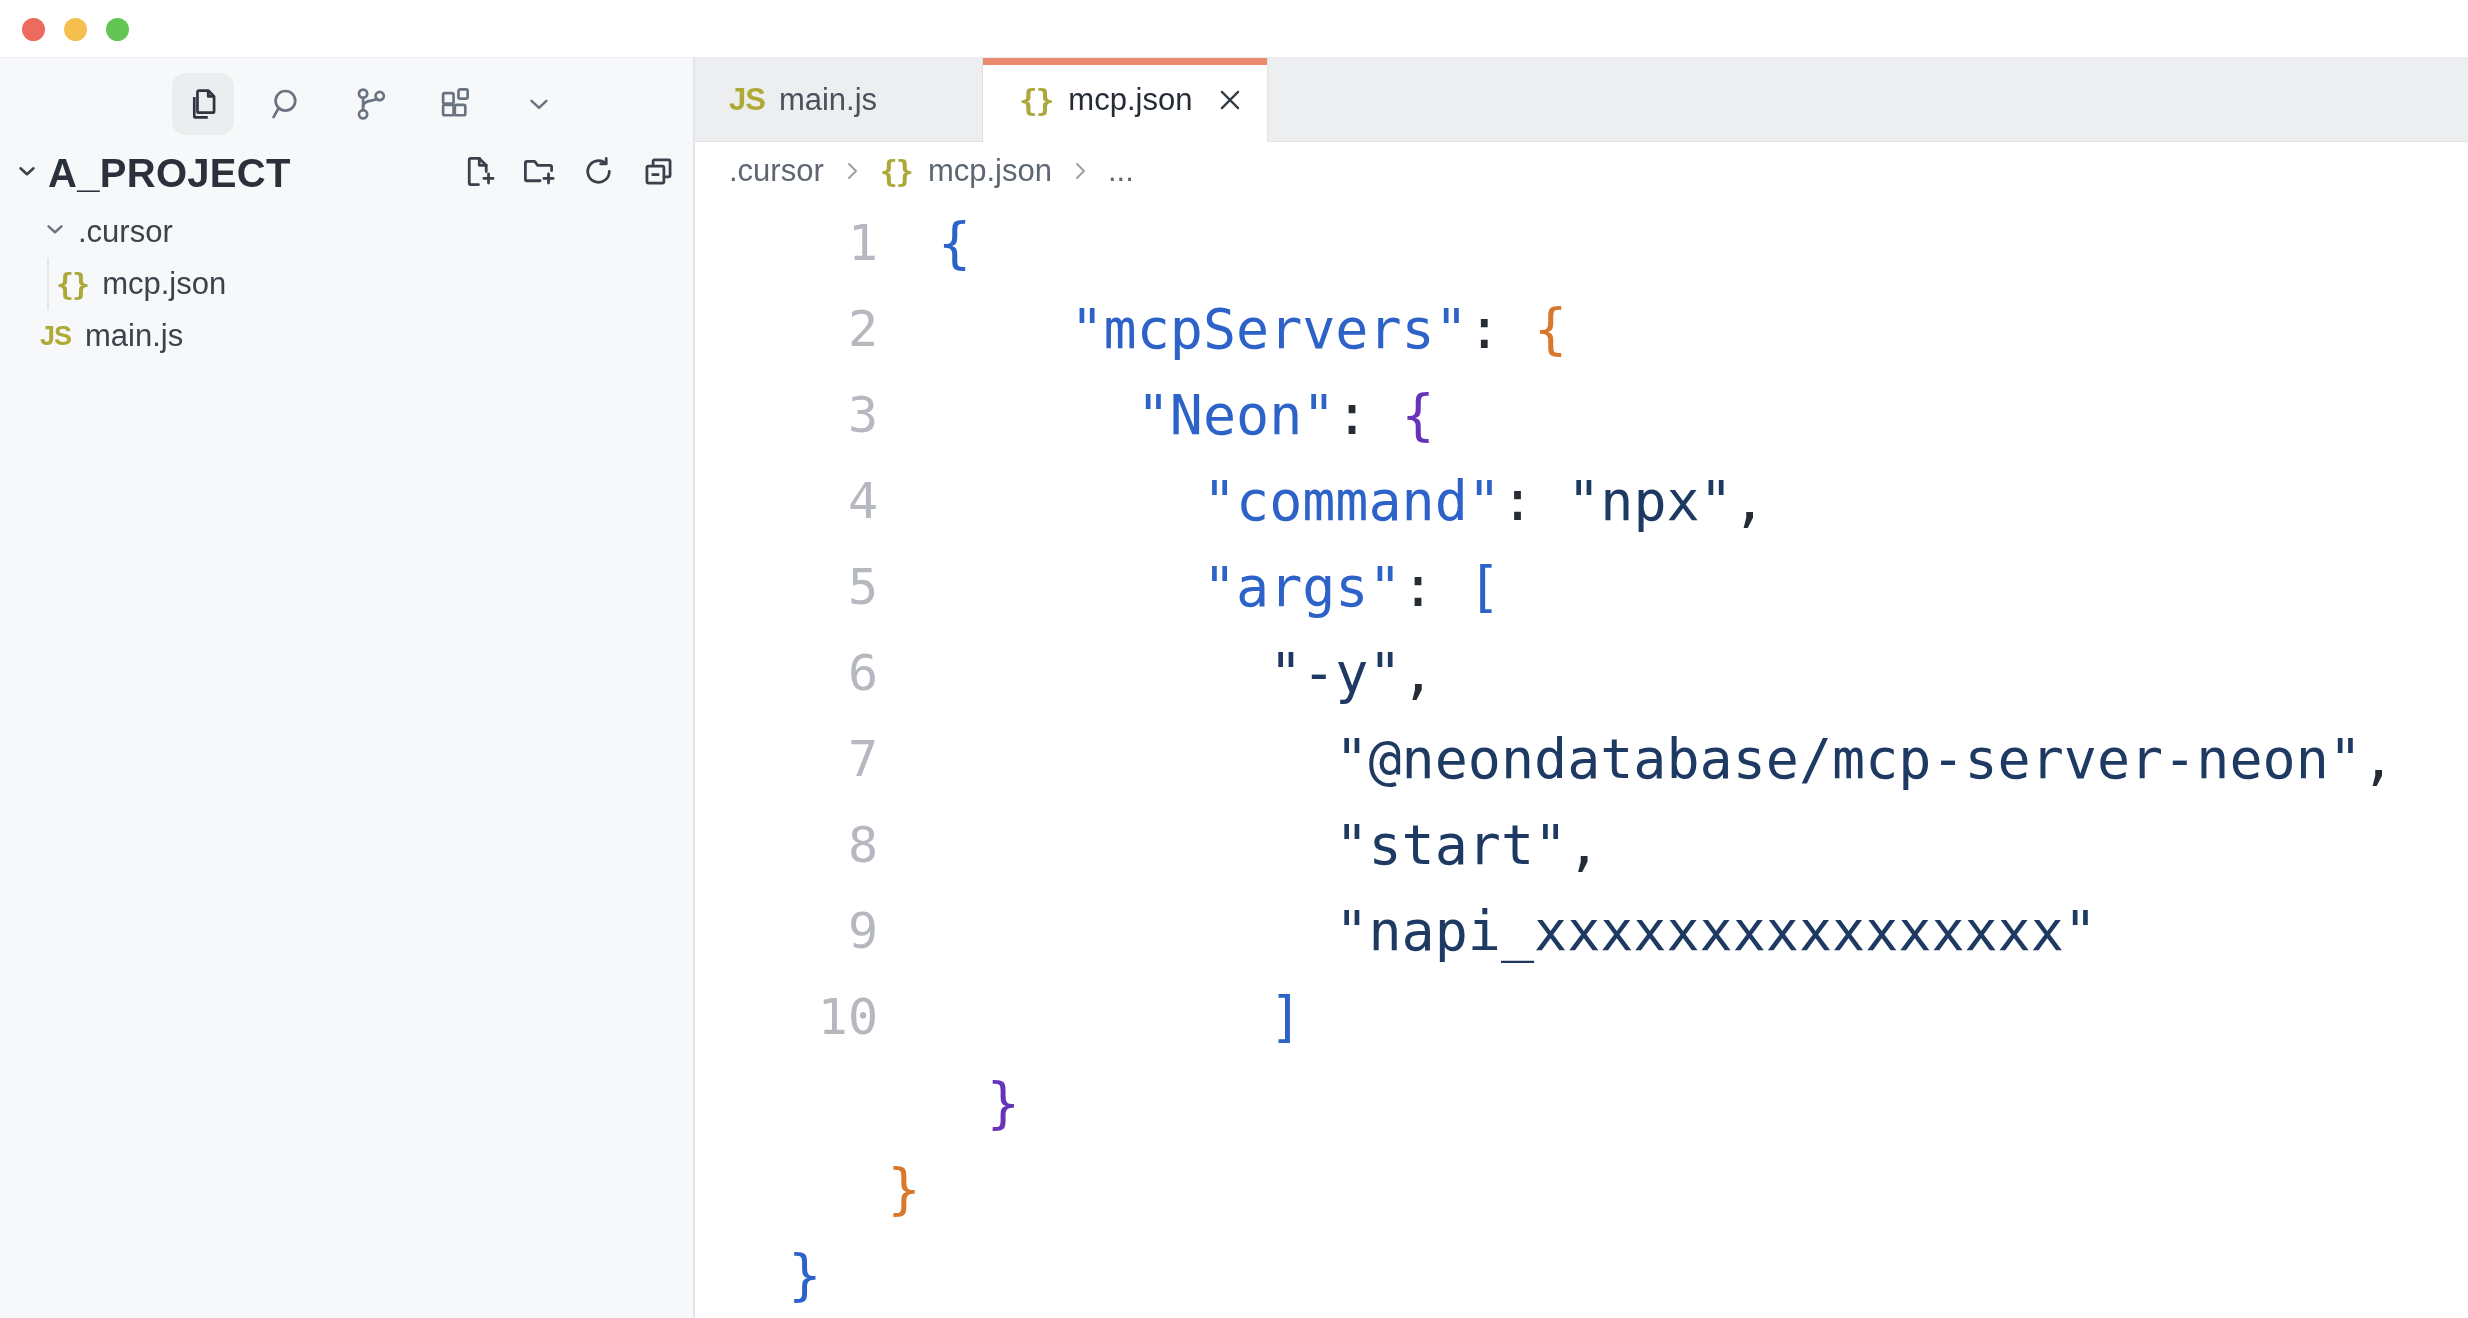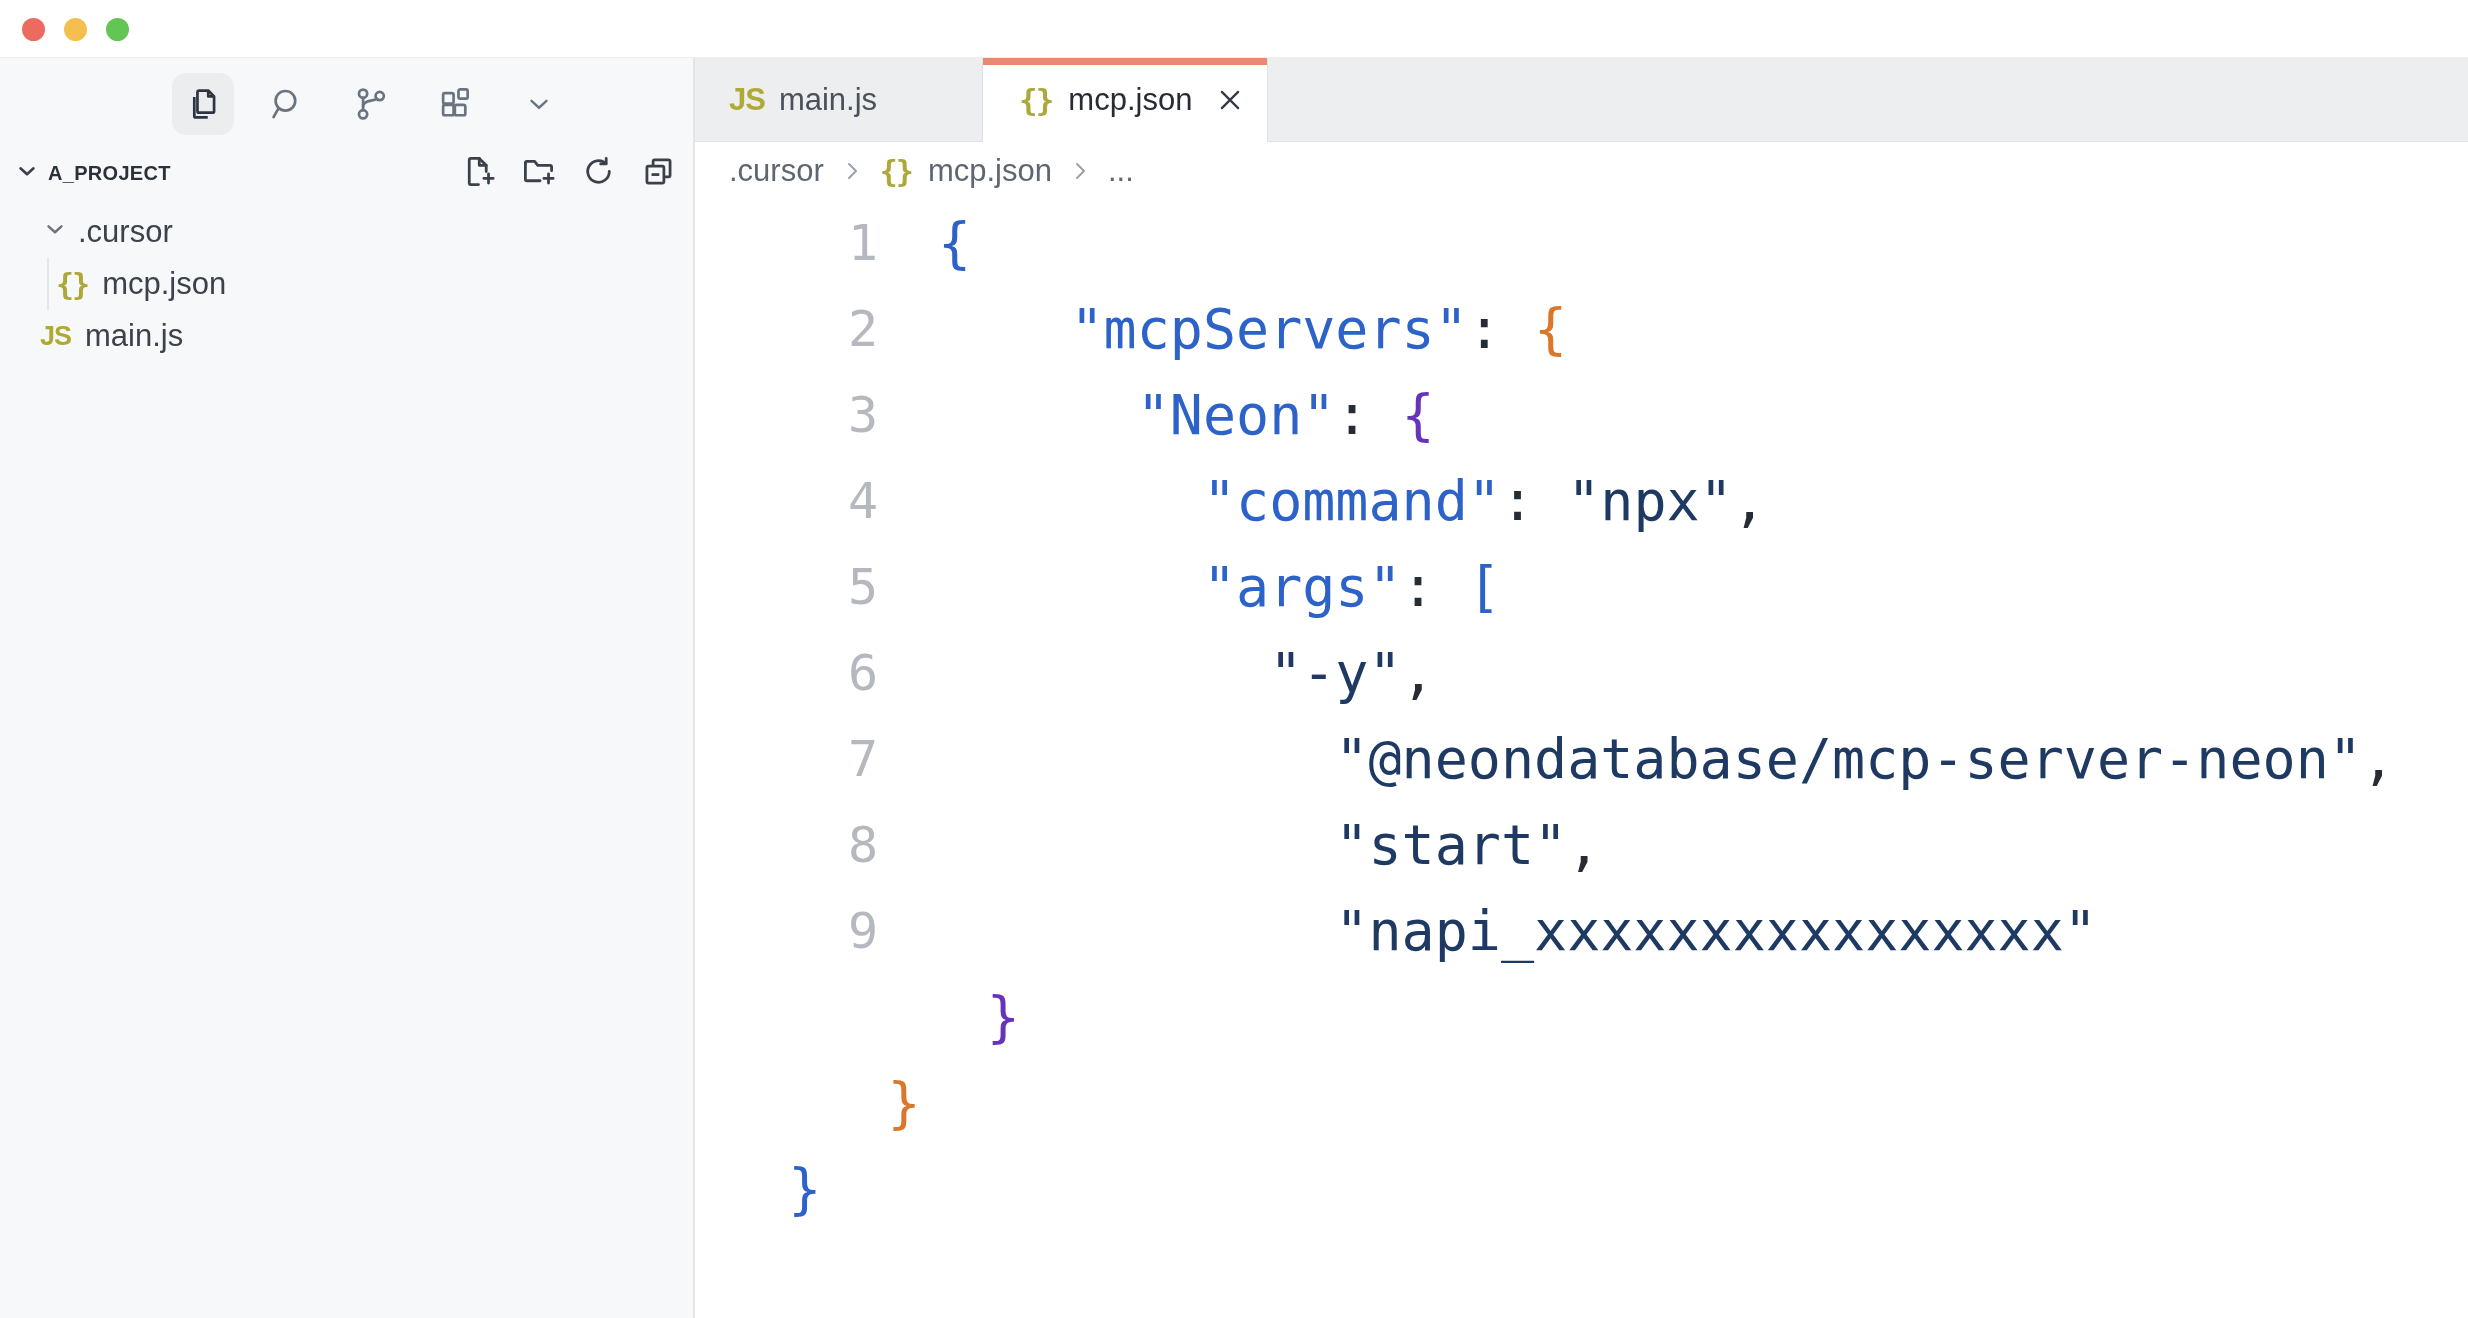--- a/index.html
+++ b/index.html
@@ -26,21 +26,21 @@
   .act-item { width:62px; height:62px; display:flex; align-items:center;
               justify-content:center; border-radius:14px; color:#6A7380; }
   .act-item.active { background:#ECEDEF; color:#2E3540; }
   .act-item svg { width:38px; height:38px; }
   .act-item.small svg { width:30px; height:30px; }
 
   
   .explorer-header { display:flex; align-items:center; height:50px; margin-top:12px;
                      padding:0 16px 0 14px; }
   .explorer-header .chev { color:#3A414B; margin-right:8px; }
-  .root-label { font-size:20px; font-weight:700; color:#2B313A; letter-spacing:.3px; }
+  .root-label { font-size:40px; font-weight:700; color:#2B313A; letter-spacing:.3px; }
   .header-actions { margin-left:auto; display:flex; gap:23px; color:#3A414B; }
   .header-actions svg { width:37px; height:37px; }
 
   .tree { margin-top:8px; }
   .tree-row { display:flex; align-items:center; height:52px; font-size:31px;
               color:#3B424B; position:relative; }
   .tree-row .chev { color:#6B7380; margin-right:10px; }
   .row-folder { padding-left:42px; }
   .row-child  { padding-left:56px; }
   .row-root   { padding-left:40px; }
@@ -233,19 +233,20 @@
       <div>
           <div class="code-line"><span class="gutter">1</span><span class="line-content"><span style="color: rgb(45, 99, 200);">{</span></span></div>
           <div class="code-line"><span class="gutter">2</span><span class="line-content">    <span style="color: rgb(45, 99, 200);">"mcpServers"</span><span style="color: rgb(38, 44, 51);">: </span><span style="color: rgb(217, 119, 43);">{</span></span></div>
           <div class="code-line"><span class="gutter">3</span><span class="line-content">      <span style="color: rgb(45, 99, 200);">"Neon"</span><span style="color: rgb(38, 44, 51);">: </span><span style="color: rgb(102, 51, 185);">{</span></span></div>
           <div class="code-line"><span class="gutter">4</span><span class="line-content">        <span style="color: rgb(45, 99, 200);">"command"</span><span style="color: rgb(38, 44, 51);">: </span><span style="color: rgb(30, 58, 99);">"npx"</span><span style="color: rgb(38, 44, 51);">,</span></span></div>
           <div class="code-line"><span class="gutter">5</span><span class="line-content">        <span style="color: rgb(45, 99, 200);">"args"</span><span style="color: rgb(38, 44, 51);">: </span><span style="color: rgb(45, 99, 200);">[</span></span></div>
           <div class="code-line"><span class="gutter">6</span><span class="line-content">          <span style="color: rgb(30, 58, 99);">"-y"</span><span style="color: rgb(38, 44, 51);">,</span></span></div>
           <div class="code-line"><span class="gutter">7</span><span class="line-content">            <span style="color: rgb(30, 58, 99);">"@neondatabase/mcp-server-neon"</span><span style="color: rgb(38, 44, 51);">,</span></span></div>
           <div class="code-line"><span class="gutter">8</span><span class="line-content">            <span style="color: rgb(30, 58, 99);">"start"</span><span style="color: rgb(38, 44, 51);">,</span></span></div>
           <div class="code-line"><span class="gutter">9</span><span class="line-content">            <span style="color: rgb(30, 58, 99);">"napi_xxxxxxxxxxxxxxxx"</span></span></div>
+          <div class="code-line"><span class="gutter">10</span><span class="line-content">          <span style="color: rgb(45, 99, 200);">]</span></span></div>
           <div class="code-line"><span class="line-content">       <span style="color: rgb(102, 51, 185);">}</span></span></div>
           <div class="code-line"><span class="line-content">    <span style="color: rgb(217, 119, 43);">}</span></span></div>
           <div class="code-line"><span class="line-content"> <span style="color: rgb(45, 99, 200);">}</span></span></div>
         </div>
     </div>
   </div>
 </div>
 
 </body></html>

